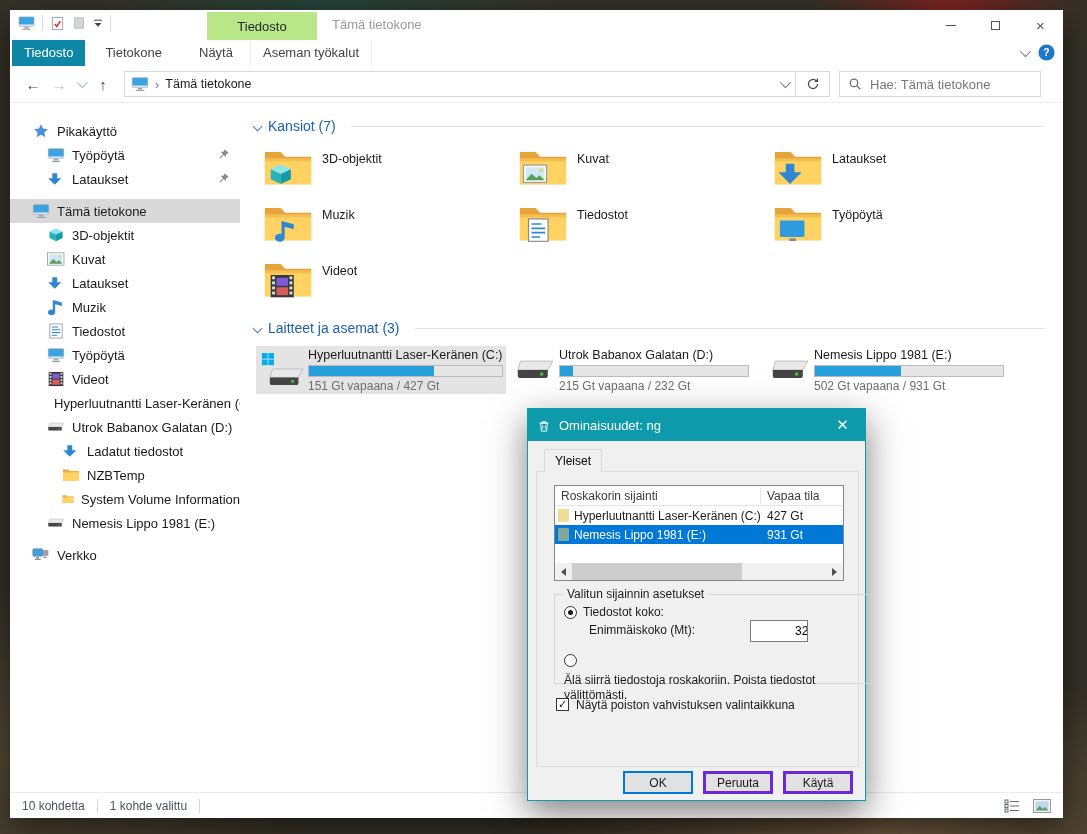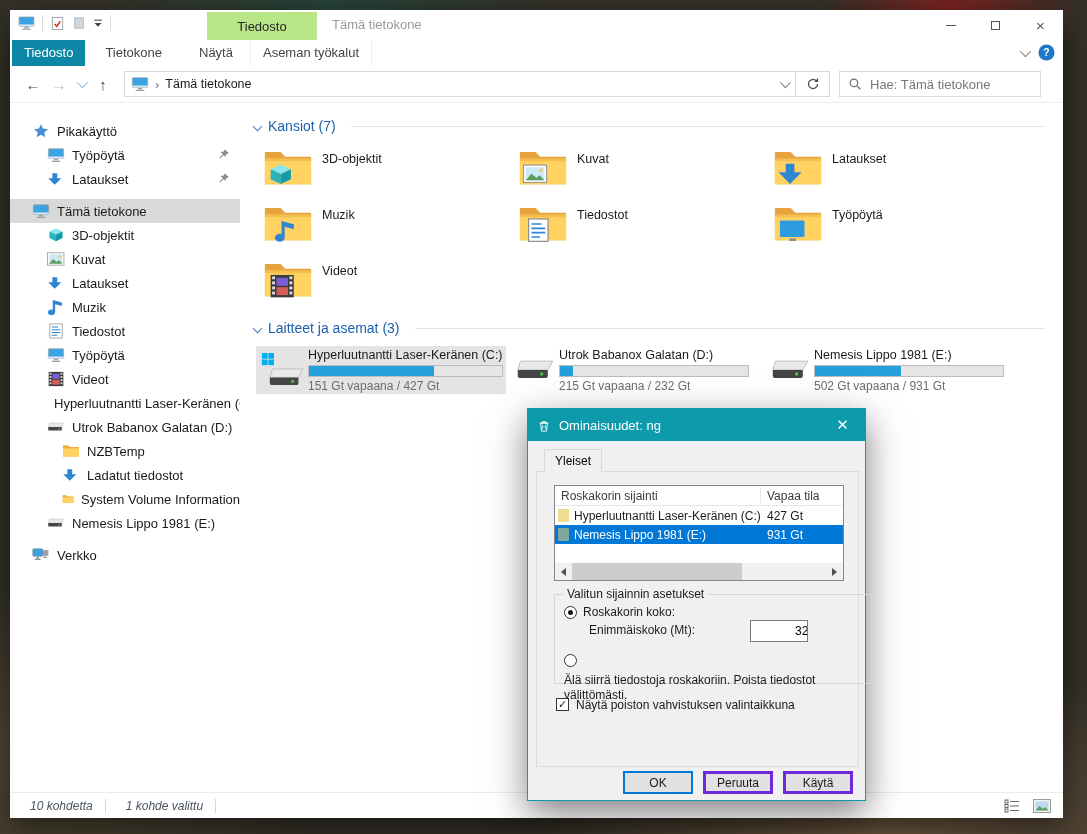--- a/index.html
+++ b/index.html
@@ -74,21 +74,21 @@
   .dtile { width:250px; height:48px; display:flex; align-items:center; }
   .dtile.sel { background:#e4e4e4; }
   .dtile .icn { width:44px; height:36px; flex:none; margin:0 4px; }
   .dtext { flex:1; padding-right:12px; }
   .dname { font-size:12.5px; color:#1a1a1a; white-space:nowrap; }
   .dbar { margin-top:3px; height:12px; border:1px solid #bcbcbc; background:#e6e6e6; }
   .dfill { height:100%; background:#26a0da; }
   .dfree { margin-top:2px; font-size:12px; color:#6d6d6d; }
   
   .statusbar { position:absolute; left:0; right:0; bottom:0; height:26px; border-top:1px solid #ebebeb; display:flex; align-items:center; font-size:12px; color:#4a5560; background:#fff; }
-  .statusbar .st { margin-left:20px;font-style:italic; }
+  .statusbar .st { margin-left:12px; }
   .statusbar .sdiv { width:1px; height:14px; background:#d7d7d7; margin-left:12px; }
   .view-icons { position:absolute; right:10px; top:4px; display:flex; gap:8px; align-items:center; }
   .view-icons .vbtn { width:22px; height:18px; display:flex; align-items:center; justify-content:center; }
   
   .dialog {
     position:absolute; left:527px; top:408px; width:339px; height:393px;
     background:#f0f0f0; border:1px solid #0d9aab; box-shadow:0 12px 34px rgba(0,0,0,.5);
   }
   .dlg-title { height:32px; background:#0d9aab; display:flex; align-items:center; color:#fff; }
   .dlg-title .icn { margin:0 8px 0 9px; }
@@ -396,35 +396,35 @@
             <svg viewBox="0 0 36 22" width="100%" height="100%">
               <path d="M5 3 h29 l-4.5 8 h-27 z" fill="#e9e9e9" stroke="#b0b0b0" stroke-width=".7"></path>
               <path d="M2.5 11 h27 v5.4 a1.8 1.8 0 0 1 -1.8 1.8 h-23.4 a1.8 1.8 0 0 1 -1.8 -1.8 z" fill="#454545"></path>
               <circle cx="24" cy="14.6" r="1.5" fill="#49c940"></circle>
             </svg>
           </span>
           <span>Utrok Babanox Galatan (D:)</span>
         </div>
         <div class="side-item" style="padding-left: 52px;">
           <span class="icn" style="width: 18px; height: 16px;">
+            <svg viewBox="3 10 22 18" width="100%" height="100%">
+              <path d="M9.5 12 h6 v6 h5 l-8 8 -8 -8 h5 z" fill="#2F86D3"></path>
+            </svg>
+          </span>
+          <span>Ladatut tiedostot</span>
+        </div>
+        <div class="side-item" style="padding-left: 52px;">
+          <span class="icn" style="width: 18px; height: 16px;">
             <svg viewBox="0 0 36 30" width="100%" height="100%">
               <path d="M2 4 h11 l3 3.2 h18 v19 h-32 z" fill="#E8A33D"></path>
               <path d="M2 8.6 h32 v17.6 h-32 z" fill="#FFD262"></path>
               <path d="M2 8.6 h32 v1.8 h-32 z" fill="#F3C04F"></path>
             </svg>
           </span>
           <span>NZBTemp</span>
-        </div>
-        <div class="side-item" style="padding-left: 52px;">
-          <span class="icn" style="width: 18px; height: 16px;">
-            <svg viewBox="3 10 22 18" width="100%" height="100%">
-              <path d="M9.5 12 h6 v6 h5 l-8 8 -8 -8 h5 z" fill="#2F86D3"></path>
-            </svg>
-          </span>
-          <span>Ladatut tiedostot</span>
         </div>
         <div class="side-item" style="padding-left: 52px;">
           <span class="icn" style="width: 18px; height: 16px;">
             <svg viewBox="0 0 36 30" width="100%" height="100%">
               <path d="M2 4 h11 l3 3.2 h18 v19 h-32 z" fill="#E8A33D"></path>
               <path d="M2 8.6 h32 v17.6 h-32 z" fill="#FFD262"></path>
               <path d="M2 8.6 h32 v1.8 h-32 z" fill="#F3C04F"></path>
             </svg>
           </span>
           <span>System Volume Information</span>
@@ -703,21 +703,21 @@
         <span class="hspacer"></span>
         <span class="harrow">
             <span class="tri-r"></span>
           </span>
       </div>
     </div>
     <div class="groupbox">
       <span class="gb-legend">Valitun sijainnin asetukset</span>
       <div class="radio-row">
         <span class="radio on" id="radio-custom"></span>
-        <span>Roskakorin koko:</span>
+        <span>Tiedostot koko:</span>
       </div>
       <div class="maxsize-row">
         <span>Enimmäiskoko (Mt):</span>
         <input class="maxsize-input" value="32241" style="">
       </div>
       <div class="radio-row" style="margin-top:6px;flex-direction:column;">
         <span class="radio" id="radio-delete"></span>
         <span class="radio2-label">Älä siirrä tiedostoja roskakoriin. Poista tiedostot välittömästi.</span>
       </div>
     </div>

